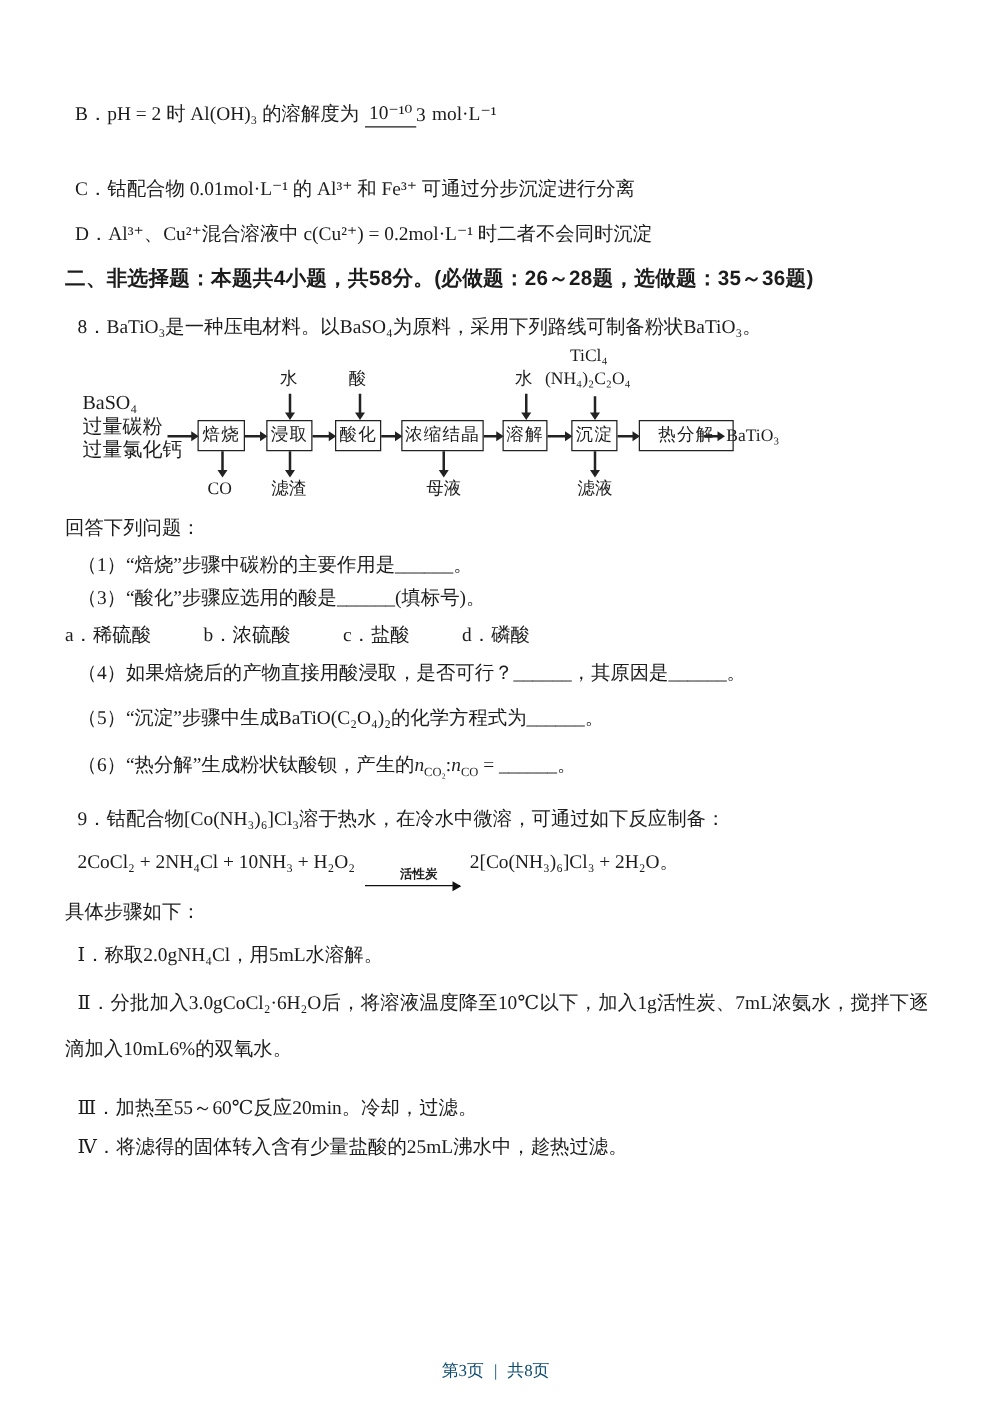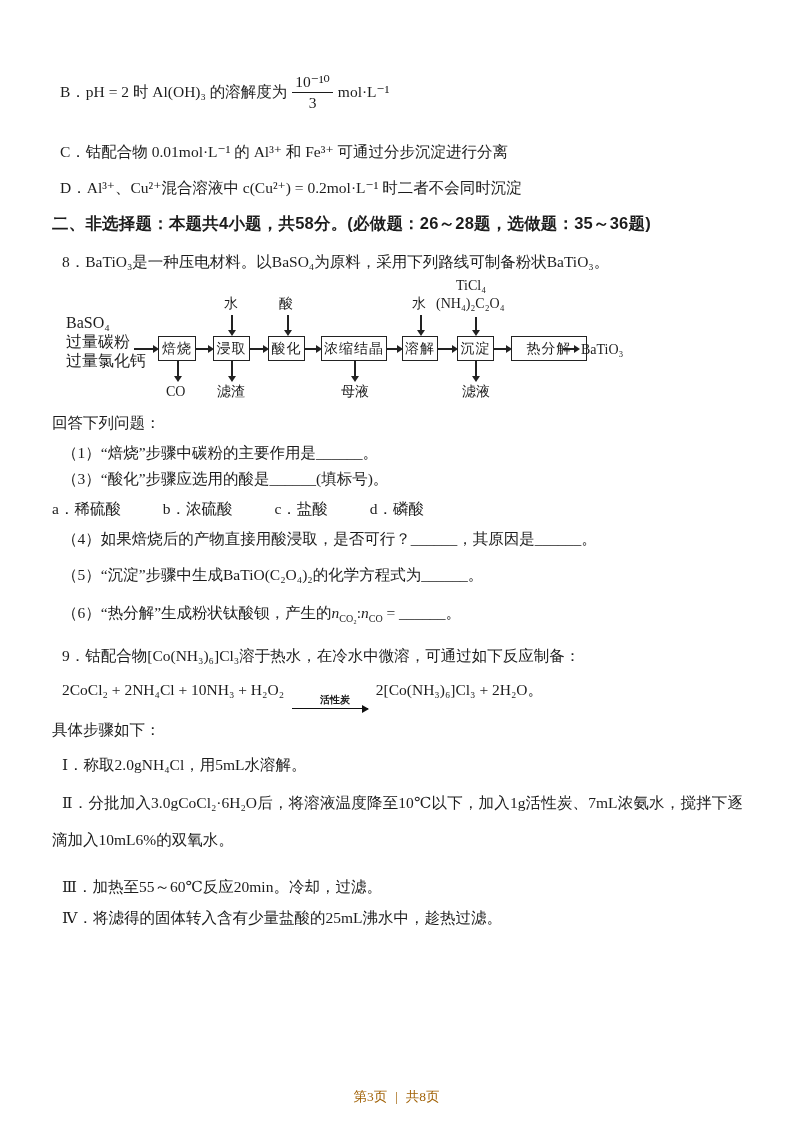--- a/index.html
+++ b/index.html
@@ -14,21 +14,21 @@
     overflow:hidden;
     box-sizing:border-box;
     padding:0 50px 0 52px;
   }
   p{margin:0;line-height:24px;}
   .indent{text-indent:10px;}
   .wrap{text-align:justify;line-height:37px;}
   .opt{padding-left:8px;}
   .opt-b{display:flex;align-items:center;margin-top:70px;height:44px;}
   .opt-b span{white-space:pre;}
-  .frac{display:inline-flex;flex-direction:column;align-items:center;margin:0 5px;line-height:18px;}
+  .frac{display:inline-flex;flex-direction:row;align-items:center;margin:0 5px;line-height:18px;}
   .frac .num{border-bottom:1px solid #1c1c1c;padding:0 3px 1px 3px;}
   .frac .den{padding-top:1px;}
   .sec-head{
     font-family:"Liberation Sans","DejaVu Sans",sans-serif;
     font-weight:bold;font-size:16.5px;letter-spacing:0.2px;
   }
   
   .fc{position:relative;height:126px;margin:6px 0 0 8px;font-size:14px;line-height:18px;}
   .fc .box{
     position:absolute;height:25px;box-sizing:border-box;
@@ -50,21 +50,21 @@
   .eq{line-height:24px;}
   .rxn-arrow{display:inline-flex;flex-direction:column;align-items:center;vertical-align:-8px;margin:0 4px;}
   .rxn-arrow .lbl{font-size:10px;line-height:11px;font-weight:bold;}
   .rxn-arrow .shaft{position:relative;width:76px;height:1.2px;background:#111;margin-top:3px;}
   .rxn-arrow .shaft::after{content:"";position:absolute;right:-1px;top:-3.6px;
     border-left:7px solid #111;border-top:4px solid transparent;border-bottom:4px solid transparent;}
   sub{font-size:10px;}
   i{font-family:"Liberation Serif","DejaVu Serif",serif;}
   .footer{
     position:absolute;left:0;right:0;bottom:16px;
-    text-align:center;font-size:13.5px;color:#a16207;
+    text-align:center;font-size:13.5px;color:#0c4a6e;
   }
   .footer .sep{margin:0 8px;}
 </style>
 </head>
 <body>
 
 <div class="page">
 
   <p class="opt opt-b">
     <span>B．</span>

